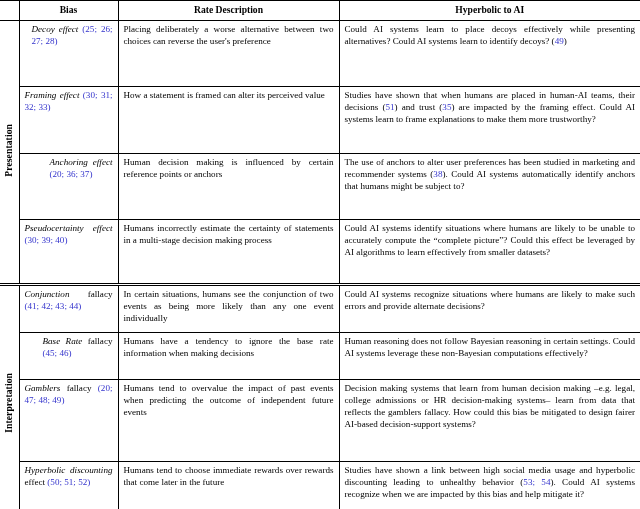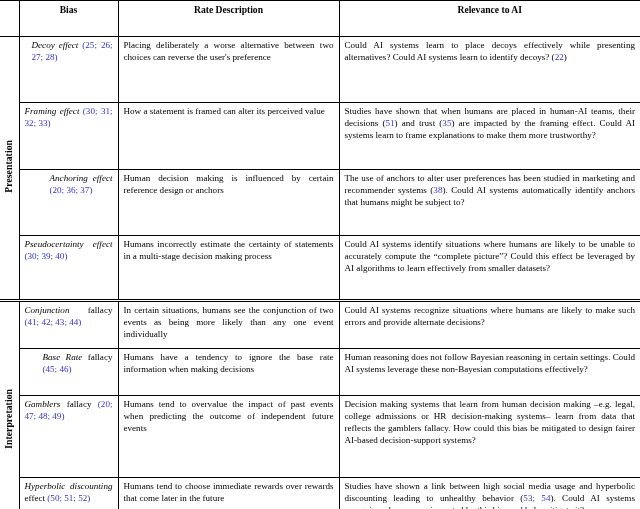--- a/index.html
+++ b/index.html
@@ -50,21 +50,21 @@
 
   
   .vsep-left  { border-left: 0.9px solid #000; }
 
   
   thead th {
     text-align: center;
     font-weight: bold;
     font-size: 9.6px;
     padding-top: 3px;
-    padding-bottom: 20px;
+    padding-bottom: 4px;
   }
   thead th.blank { border: none; }
 
   
   td.group-cell {
     padding: 0;
     text-align: center;
     vertical-align: middle;
     position: relative;
     border: none;
@@ -111,53 +111,53 @@
       <col class="c-bias">
       <col class="c-desc">
       <col class="c-rel">
     </colgroup>
 
     <thead>
       <tr class="rule-top rule-thin-bottom">
         <th class="blank"></th>
         <th class="vsep-left">Bias</th>
         <th class="vsep-left">Rate Description</th>
-        <th class="vsep-left">Relevance to AI</th>
+        <th class="vsep-left">Hyperbolic to AI</th>
       </tr>
     </thead>
 
     <tbody>
 
       <tr>
         <td class="group-cell" rowspan="4">
           <span class="rot">Presentation</span>
         </td>
         <td class="bias vsep-left rule-thin-top" style="height:66px;padding-left:12px;">
           <span class="nm">Decoy effect</span>
           <span class="cite"> (25; 26; 27; 28)</span>
         </td>
         <td class="desc vsep-left rule-thin-top">Placing deliberately a worse alternative between two choices can reverse the user's preference</td>
-        <td class="rel vsep-left rule-thin-top">Could AI systems learn to place decoys effectively while presenting alternatives? Could AI systems learn to identify decoys? (<span class="cite" style="color:#3333cc">22</span>)</td>
+        <td class="rel vsep-left rule-thin-top">Could AI systems learn to place decoys effectively while presenting alternatives? Could AI systems learn to identify decoys? (<span class="cite" style="color:#3333cc">49</span>)</td>
       </tr>
 
       <tr>
         <td class="bias vsep-left rule-thin-top" style="height:67px;">
           <span class="nm">Framing effect</span>
           <span class="cite"> (30; 31; 32; 33)</span>
         </td>
         <td class="desc vsep-left rule-thin-top">How a statement is framed can alter its perceived value</td>
         <td class="rel vsep-left rule-thin-top">Studies have shown that when humans are placed in human-AI teams, their decisions (<span class="cite" style="color:#3333cc">51</span>) and trust (<span class="cite" style="color:#3333cc">35</span>) are impacted by the framing effect. Could AI systems learn to frame explanations to make them more trustworthy?</td>
       </tr>
 
       <tr>
         <td class="bias vsep-left rule-thin-top" style="height:66px;padding-left:30px;">
           <span class="nm">Anchoring effect</span>
           <span class="cite"> (20; 36; 37)</span>
         </td>
-        <td class="desc vsep-left rule-thin-top">Human decision making is influenced by certain reference design or anchors</td>
+        <td class="desc vsep-left rule-thin-top">Human decision making is influenced by certain reference points or anchors</td>
         <td class="rel vsep-left rule-thin-top">The use of anchors to alter user preferences has been studied in marketing and recommender systems (<span class="cite" style="color:#3333cc">38</span>). Could AI systems automatically identify anchors that humans might be subject to?</td>
       </tr>
 
       <tr>
         <td class="bias vsep-left rule-thin-top" style="height:64px;">
           <span class="nm">Pseudocertainty effect</span>
           <span class="cite"> (30; 39; 40)</span>
         </td>
         <td class="desc vsep-left rule-thin-top">Humans incorrectly estimate the certainty of statements in a multi-stage decision making process</td>
         <td class="rel vsep-left rule-thin-top">Could AI systems identify situations where humans are likely to be unable to accurately compute the “complete picture”? Could this effect be leveraged by AI algorithms to learn effectively from smaller datasets?</td>

